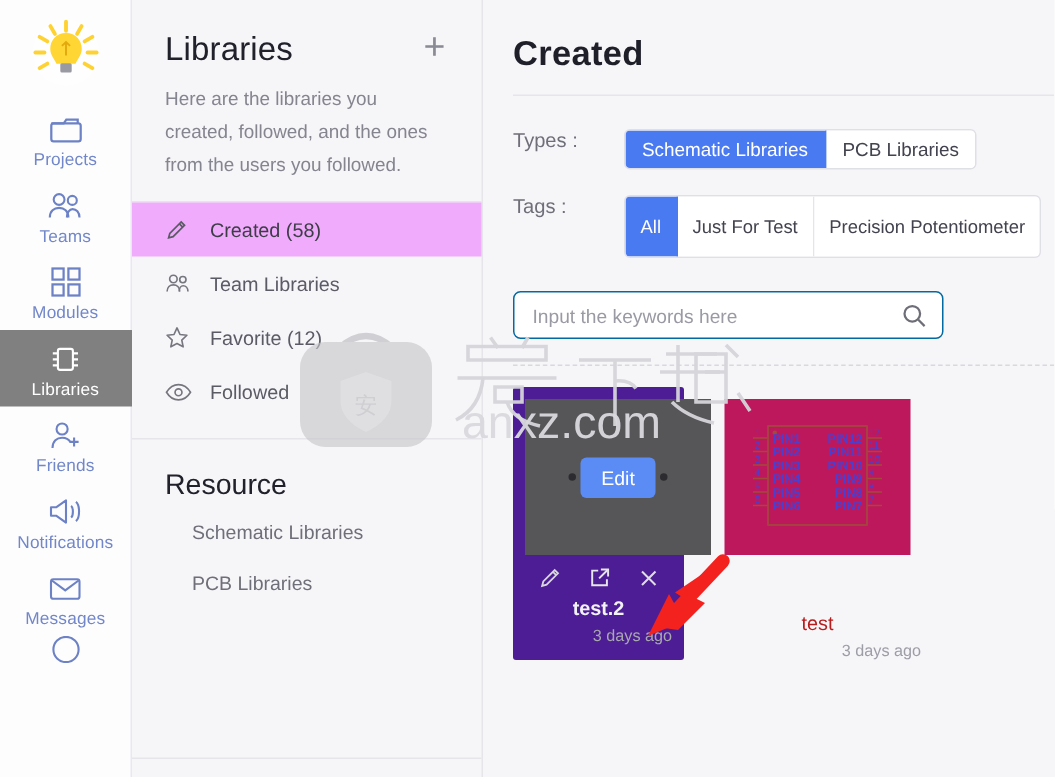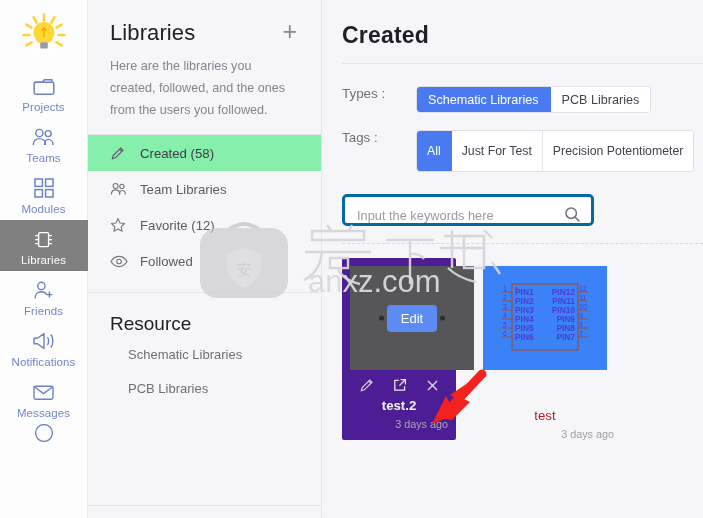--- a/index.html
+++ b/index.html
@@ -105,21 +105,21 @@
     font-size: 13.2px;
     color: #5b5b66;
     cursor: pointer;
   }
   .nav-item .nic {
     width: 19px; height: 16px;
     margin-right: 11px;
     display:flex; align-items:center; justify-content:flex-start;
     color: #76767f;
   }
-  .nav-item.active { background: #86efac; }
+  .nav-item.active { background: #f0abfc; }
   .nav-item.active .nlabel { color: #3d3d47; }
   .nav-item.first { margin-top: 0; }
   .res-title {
     font-size: 19px;
     color: #20212b;
     padding: 20px 22px 2px 22px;
   }
   .res-item {
     height: 34px;
     display: flex; align-items: center;
@@ -177,25 +177,25 @@
     background: #4a7af2;
     color: #ffffff;
     border-right-color: #4a7af2;
   }
   .tags-row { margin-top: 17px; }
   .tags-seg { height: 42px; }
   .tags-seg .seg-item { font-size: 12.3px; padding: 0 10px; }
 
   .search-row { margin-top: 22px; }
   .search-box {
-    width: 252px; height: 32px;
+    width: 287px; height: 32px;
     background: #ffffff;
-    border: 3px solid #0369a1;
+    border: 1px solid #0369a1;
     border-radius: 5px;
-    display: flex; align-items: flex-end;
+    display: flex; align-items: center;
     padding: 0 10px 0 12px;
   }
   .search-box input {
     flex: 1 1 auto;
     border: none; outline: none;
     font-size: 12.8px;
     color: #55555f;
     background: transparent;
     font-family: "Liberation Sans", sans-serif;
   }
@@ -248,21 +248,21 @@
     text-align: right;
     font-size: 10.8px;
     margin-top: 5px;
     color: #a2a2aa;
   }
   .card.selected .card-date { color: #a8a8ae; }
   .card.plain { padding-top: 8px; }
   .card.plain .thumb {
     width: 124px; height: 104px;
     margin: 0 auto;
-    background: #3b82f6;
+    background: #be185d;
   }
   .card.plain .card-name { color: #b91c1c; margin-top: 38px; }
   .card.plain .card-date { color: #9d9da6; }
 
   .edit-chip {
     background: #5b8cf5;
     color: #ffffff;
     font-size: 13px;
     border-radius: 4px;
     padding: 6px 14px;

